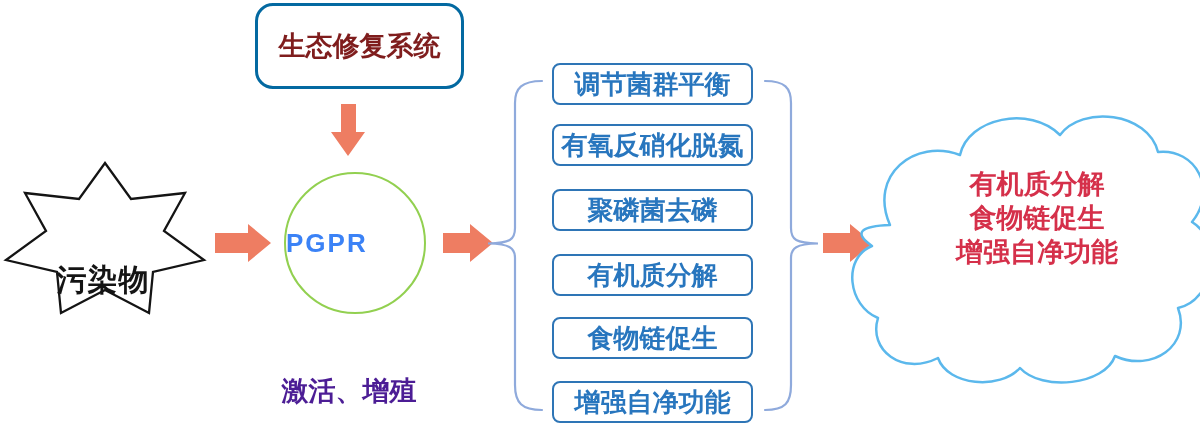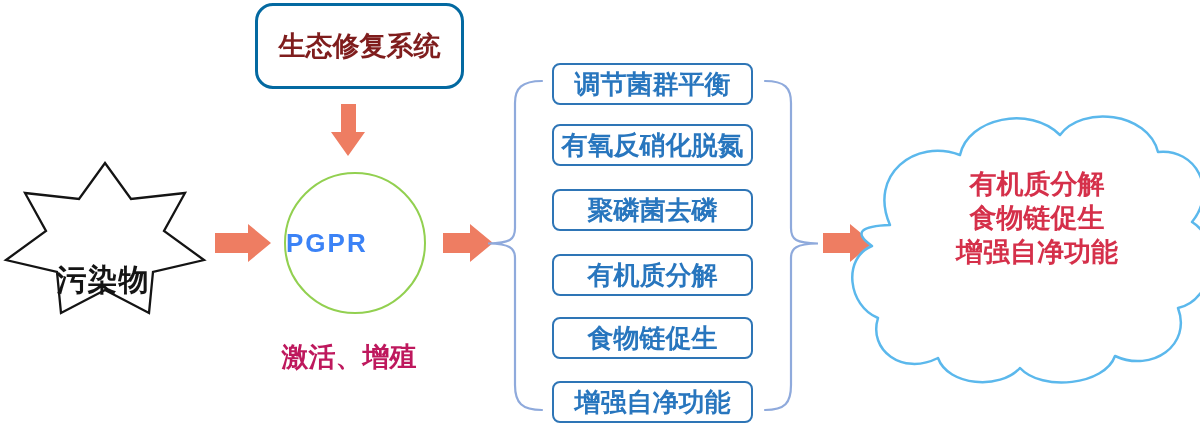--- a/index.html
+++ b/index.html
@@ -20,22 +20,22 @@
     display:flex;align-items:center;justify-content:center;
     font-size:27px;font-weight:bold;color:#7f1d1d;
   }
   .pgpr-circle{
     left:284px;top:172px;width:142px;height:142px;box-sizing:border-box;
     border:2.5px solid #92D050;border-radius:50%;background:#ffffff;
     display:flex;align-items:center;
     font-size:26px;font-weight:bold;color:#3b82f6;letter-spacing:2px;
   }
   .activate-label{
-    left:249px;top:339px;width:200px;text-align:center;
-    font-size:27px;font-weight:bold;color:#be185d;
+    left:249px;top:373px;width:200px;text-align:center;
+    font-size:27px;font-weight:bold;color:#4c1d95;
   }
   .fbox{
     left:552px;width:201px;height:42px;box-sizing:border-box;
     border:2.5px solid #2E75B6;border-radius:8px;background:#ffffff;
     display:flex;align-items:center;justify-content:center;
     font-size:26px;font-weight:bold;color:#2876BE;
     position:absolute;
   }
   .cloud-text{
     left:887px;top:167px;width:300px;text-align:center;

